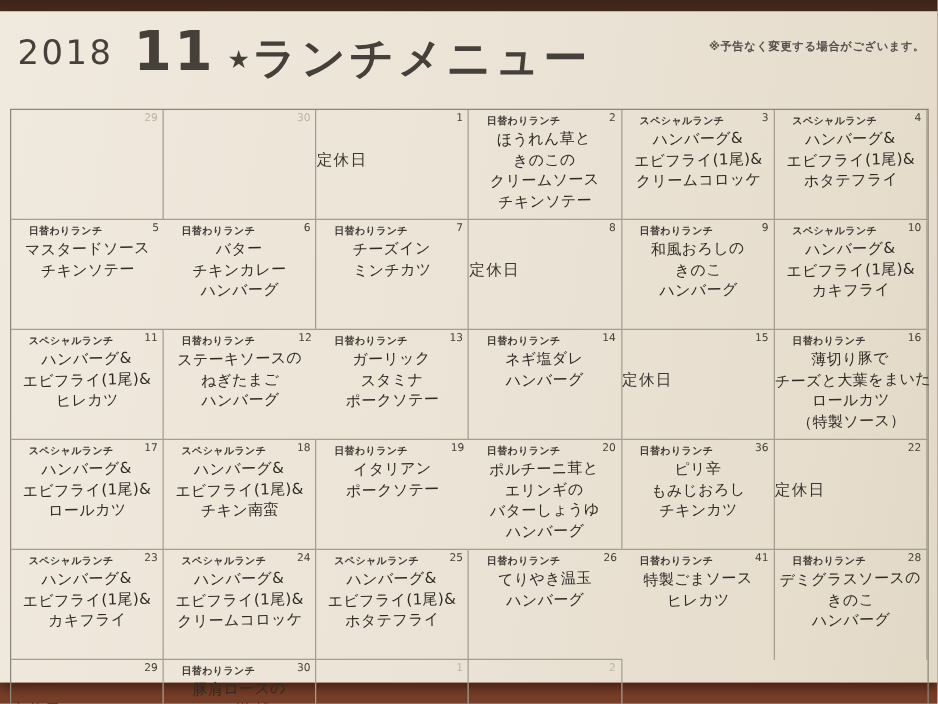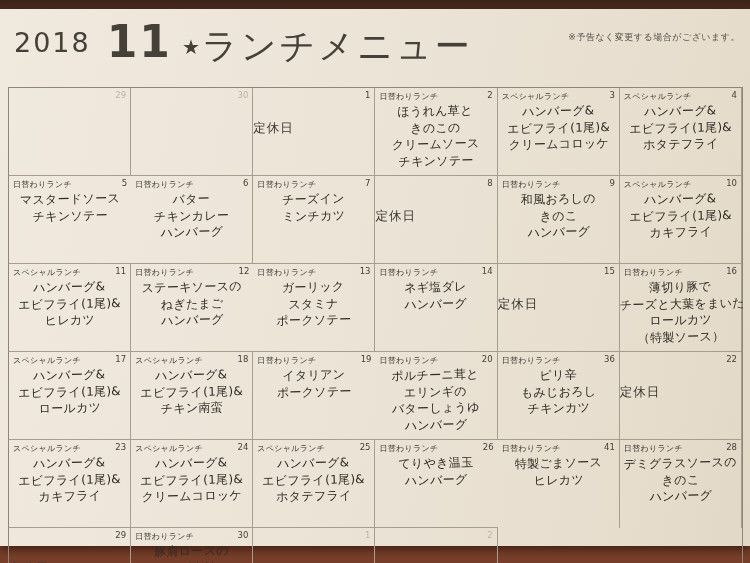--- a/index.html
+++ b/index.html
@@ -18,24 +18,24 @@
     background: linear-gradient(100deg, #f0e9dd 0%, #ebe3d6 50%, #e6ddcd 85%, #e2d8c6 100%);
     box-shadow: 0 4px 8px rgba(30,10,5,0.55);
   }
   .title-row {
     position: absolute; top: 10px; left: 14px;
     display: flex; align-items: flex-start; color: #454039;
   }
   .year { font-size: 27px; letter-spacing: 2px; margin-top: 8px; }
   .month { font-size: 44px; font-weight: bold; margin-left: 16px; line-height: 1.05; letter-spacing: 2px; }
   .star { font-size: 20px; margin: 16px 0 0 10px; }
-  .title-text { font-size: 35px; font-weight: normal; letter-spacing: 3px; margin: 4px 17px 0 2px; }
+  .title-text { font-size: 35px; font-weight: bold; letter-spacing: 3px; margin: 4px 17px 0 2px; }
   .note {
     position: absolute; top: 22px; right: 10px;
-    font-size: 9px; color: #55504a; letter-spacing: 0.5px;
+    font-size: 9px; color: #55504a; letter-spacing: 0.5px; font-weight: bold;
   }
   .weekday-row {
     position: absolute; top: 62px; left: 8px; width: 735px;
     display: grid; grid-template-columns: repeat(7, 1fr);
   }
   .weekday { text-align: center; font-size: 9.5px; color: #5a554e; }
   .calendar {
     position: absolute; top: 78px; left: 8px; width: 735px;
     display: grid; grid-template-columns: repeat(6, 1fr); grid-auto-rows: 88px;
     border: 1px solid #8d8679; background: transparent;
@@ -47,22 +47,22 @@
     overflow: visible;
   }
   .cell:nth-child(7n) { border-right: none; }
   .cell:nth-child(n+29) { border-bottom: none; }
   .day-number {
     position: absolute; top: 2px; right: 4px;
     font-size: 8.5px; color: #45413a;
   }
   .day-number.faded { color: #bcb4a5; }
   .cell-label {
-    position: absolute; top: 3px; left: 4px;
-    font-size: 8px; font-weight: normal; color: #3d3933; letter-spacing: 0.3px;
+    position: absolute; top: 3px; left: 14px;
+    font-size: 8px; font-weight: bold; color: #3d3933; letter-spacing: 0.3px;
   }
   .closed-text {
     position: absolute; top: 32px; left: 0; width: 100%;
     text-align: left; font-size: 12.5px; color: #3a362f; letter-spacing: 1px;
   }
   .menu {
     position: absolute; top: 15px; left: 0; width: 100%;
     text-align: center; transform: rotate(-1.2deg); color: #2e2a24;
   }
   .menu-line {

